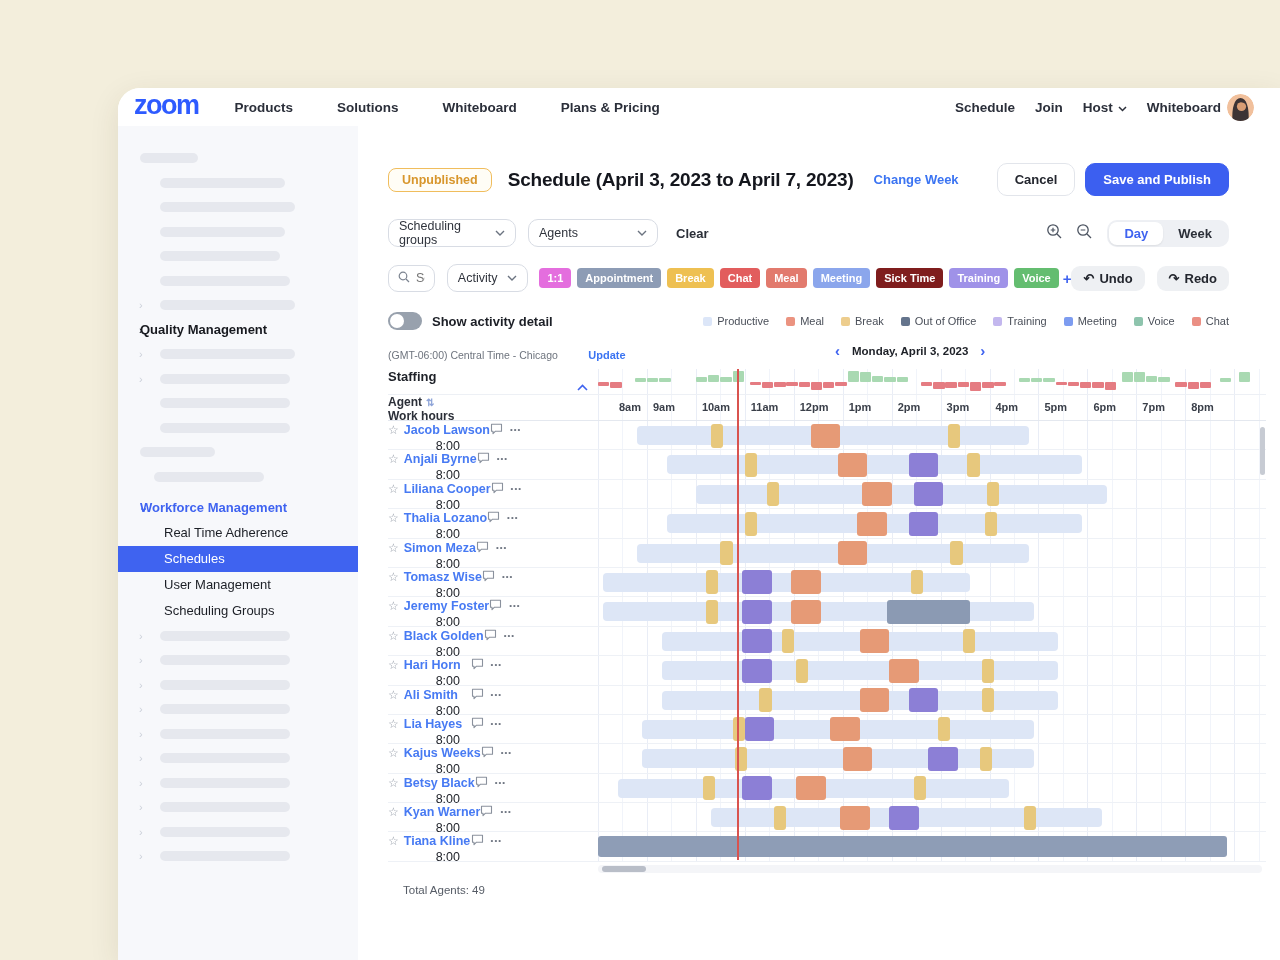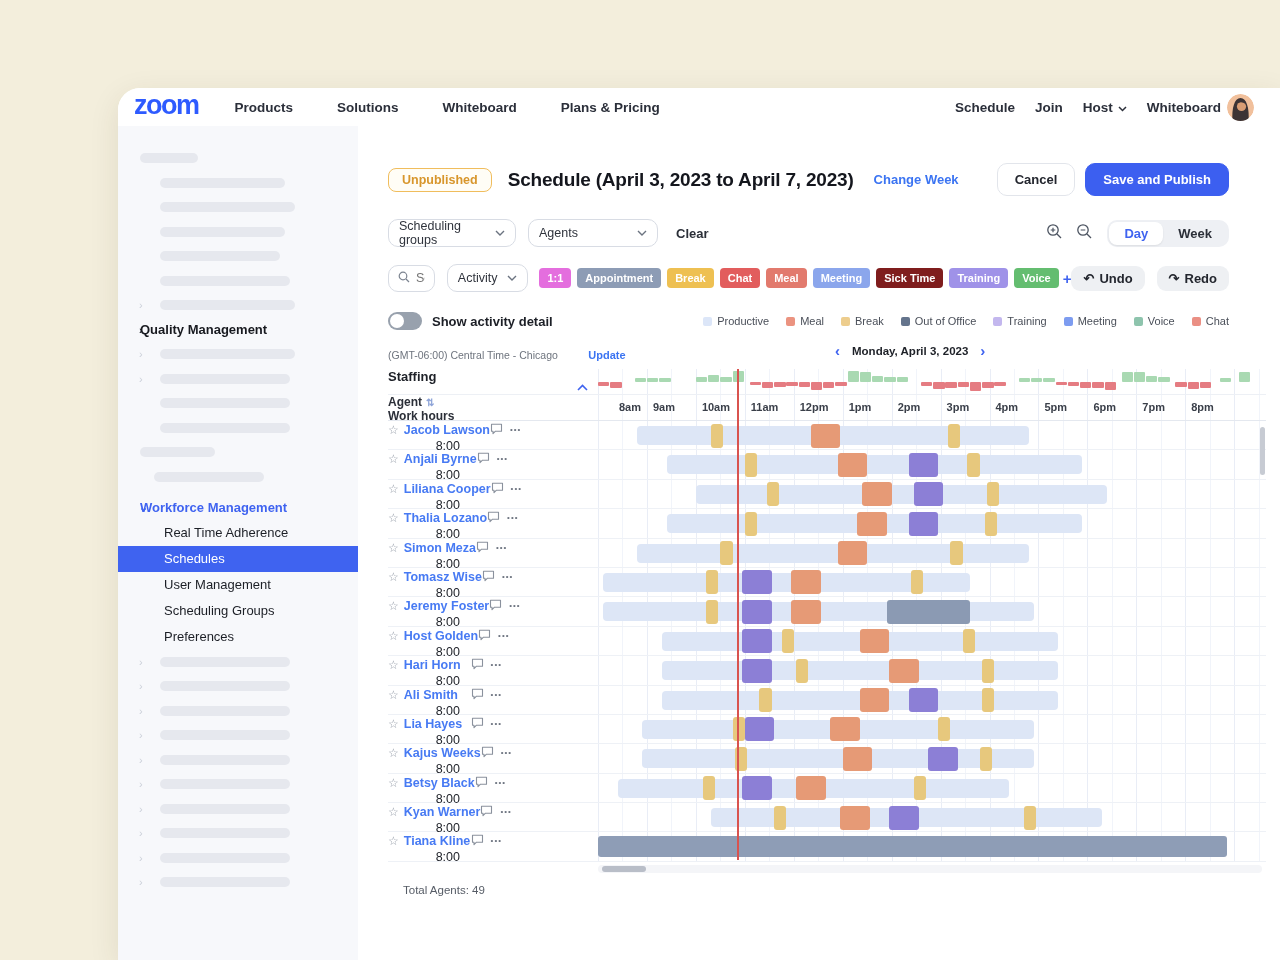--- a/index.html
+++ b/index.html
@@ -205,21 +205,20 @@
           <span class="sk" style="width: 110px; margin-left: 14px;"></span>
         </div>
         <div class="section-row blue" style="margin-top: 6px;">
           <span class="chev">⌄</span>
           <span>Workforce Management</span>
         </div>
         <div class="subitem">Real Time Adherence</div>
         <div class="subitem selected">Schedules</div>
         <div class="subitem">User Management</div>
         <div class="subitem">Scheduling Groups</div>
-        <div class="subitem">Preferences</div>
         <div class="srow">
           <span class="schev">›</span>
           <span class="sk" style="width: 130px; margin-left: 20px;"></span>
         </div>
         <div class="srow">
           <span class="schev">›</span>
           <span class="sk" style="width: 130px; margin-left: 20px;"></span>
         </div>
         <div class="srow">
           <span class="schev">›</span>
@@ -497,21 +496,21 @@
                       <path d="M1.5 1.2h10v7h-6L3 10.7V8.2H1.5z" fill="none" stroke="#8a919d" stroke-width="1.1" stroke-linejoin="round"></path>
                     </svg></span>
                   <span class="a-dots" style="font-size: 8px;">•••</span>
                 </span>
               </span>
               <span class="h-cell">8:00</span>
             </div>
             <div class="lrow">
               <span class="a-cell">
                 <span class="a-star">☆</span>
-                <span class="a-name">Host Golden</span>
+                <span class="a-name">Black Golden</span>
                 <span class="a-icons">
                   <span><svg width="13" height="12" viewBox="0 0 13 12">
                       <path d="M1.5 1.2h10v7h-6L3 10.7V8.2H1.5z" fill="none" stroke="#8a919d" stroke-width="1.1" stroke-linejoin="round"></path>
                     </svg></span>
                   <span class="a-dots" style="font-size: 8px;">•••</span>
                 </span>
               </span>
               <span class="h-cell">8:00</span>
             </div>
             <div class="lrow">

